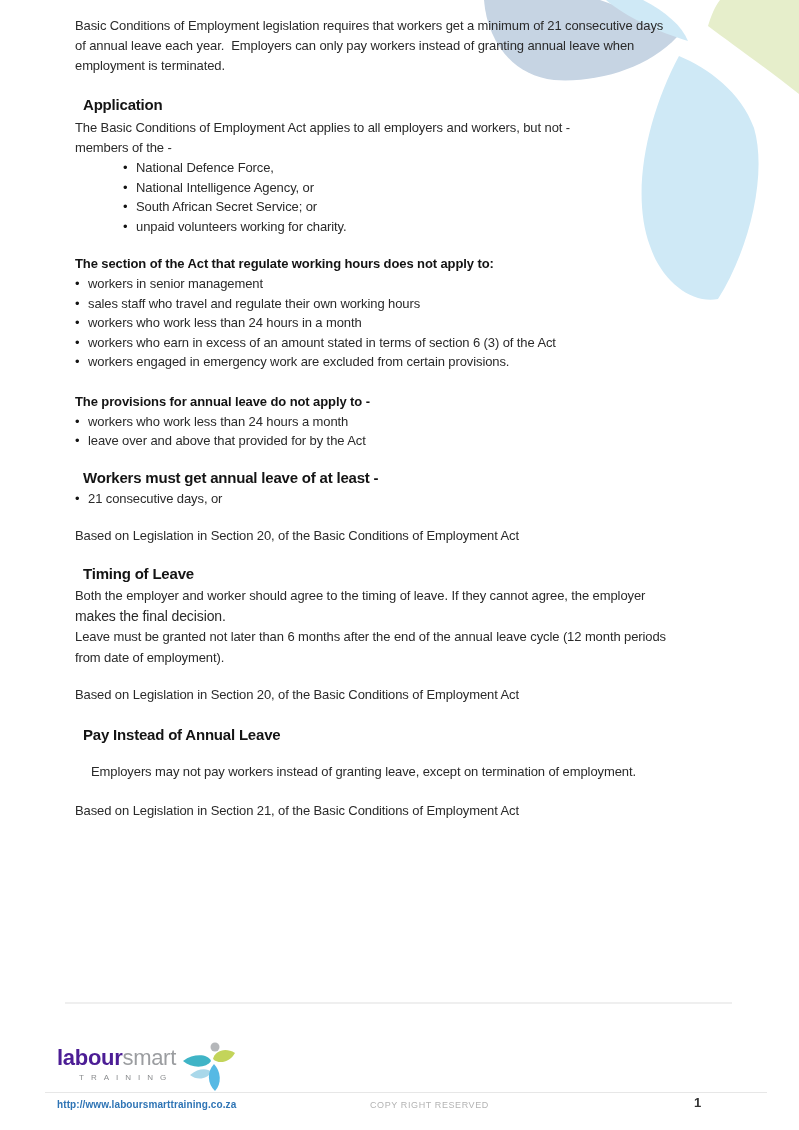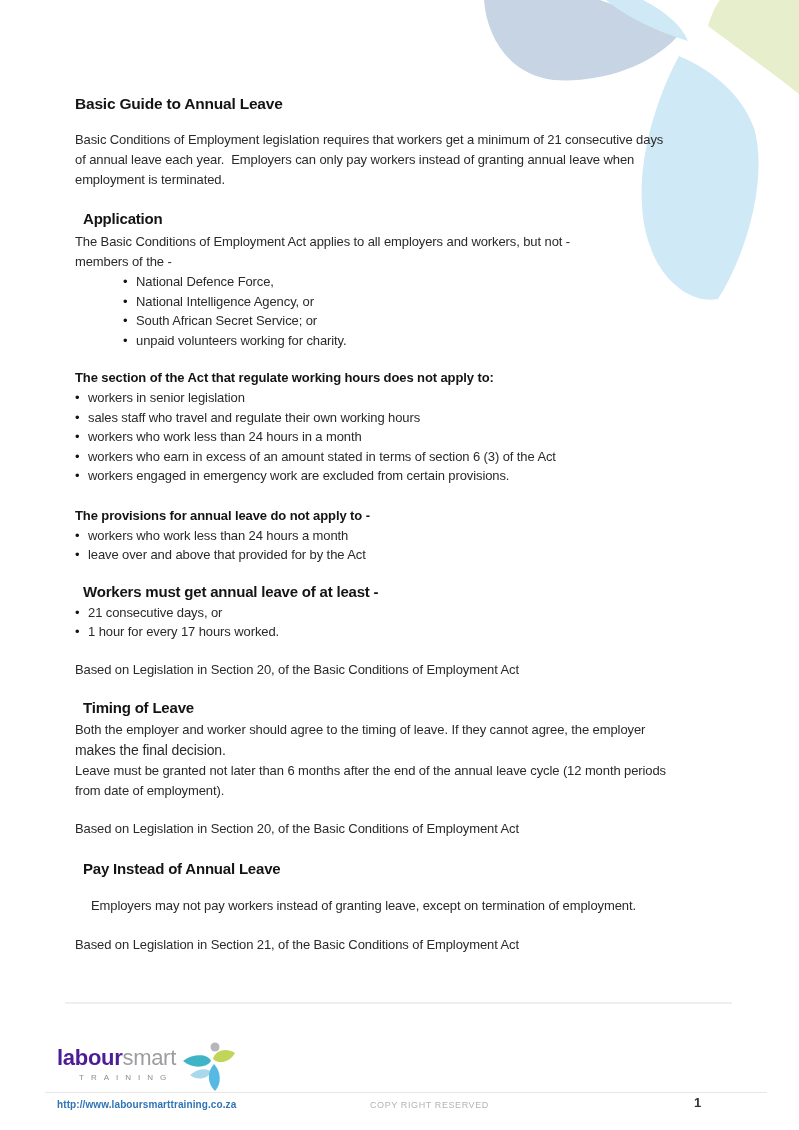--- a/index.html
+++ b/index.html
@@ -96,55 +96,53 @@
 
   <svg class="decor" viewBox="0 0 319 305" aria-hidden="true">
     <path d="M 4 0 L 120 0 C 150 10 180 24 197 37 C 168 68 118 83 74 80 C 32 76 7 40 4 0 Z" fill="#c6d4e3"></path>
     <path d="M 126 0 L 163 0 C 186 12 202 26 208 41 C 178 32 146 17 126 0 Z" fill="#cfe9f6"></path>
     <path d="M 240 0 L 319 0 L 319 94 C 286 68 252 44 228 26 C 231 16 235 6 240 0 Z" fill="#e6eecb"></path>
     <path d="M 199 56 C 168 114 150 192 170 246 C 182 282 212 304 238 299 C 268 252 288 176 274 128 C 261 92 228 68 199 56 Z" fill="#cfe9f6"></path>
   </svg>
 
   <div class="content">
 
-    <h1 class="doc-title">Basic Guide to Annual Leave</h1>
 
     <p class="para">Basic Conditions of Employment legislation requires that workers get a minimum of 21 consecutive days
 of annual leave each year.  Employers can only pay workers instead of granting annual leave when
 employment is terminated.</p>
 
     <h2 class="section-heading">Application</h2>
     <p class="app-body">The Basic Conditions of Employment Act applies to all employers and workers, but not -
 members of the -</p>
     <ul class="bullets indented">
       <li>National Defence Force,</li>
       <li>National Intelligence Agency, or</li>
       <li>South African Secret Service; or</li>
       <li>unpaid volunteers working for charity.</li>
     </ul>
 
     <p class="bold-lead">The section of the Act that regulate working hours does not apply to:</p>
     <ul class="bullets">
-      <li>workers in senior legislation</li>
+      <li>workers in senior management</li>
       <li>sales staff who travel and regulate their own working hours</li>
       <li>workers who work less than 24 hours in a month</li>
       <li>workers who earn in excess of an amount stated in terms of section 6 (3) of the Act</li>
       <li>workers engaged in emergency work are excluded from certain provisions.</li>
     </ul>
 
     <p class="bold-lead mt20">The provisions for annual leave do not apply to -</p>
     <ul class="bullets">
       <li>workers who work less than 24 hours a month</li>
       <li>leave over and above that provided for by the Act</li>
     </ul>
 
     <h2 class="section-heading mt16">Workers must get annual leave of at least -</h2>
     <ul class="bullets mt2">
       <li>21 consecutive days, or</li>
-      <li>1 hour for every 17 hours worked.</li>
     </ul>
 
     <p class="note">Based on Legislation in Section 20, of the Basic Conditions of Employment Act</p>
 
     <h2 class="section-heading mt17">Timing of Leave</h2>
     <p class="timing-line1">Both the employer and worker should agree to the timing of leave.  If they cannot agree, the employer</p>
     <p class="timing-line2">makes the final decision.</p>
     <p class="timing-para2">Leave must be granted not later than 6 months after the end of the annual leave cycle (12 month periods
 from date of employment).</p>
 

